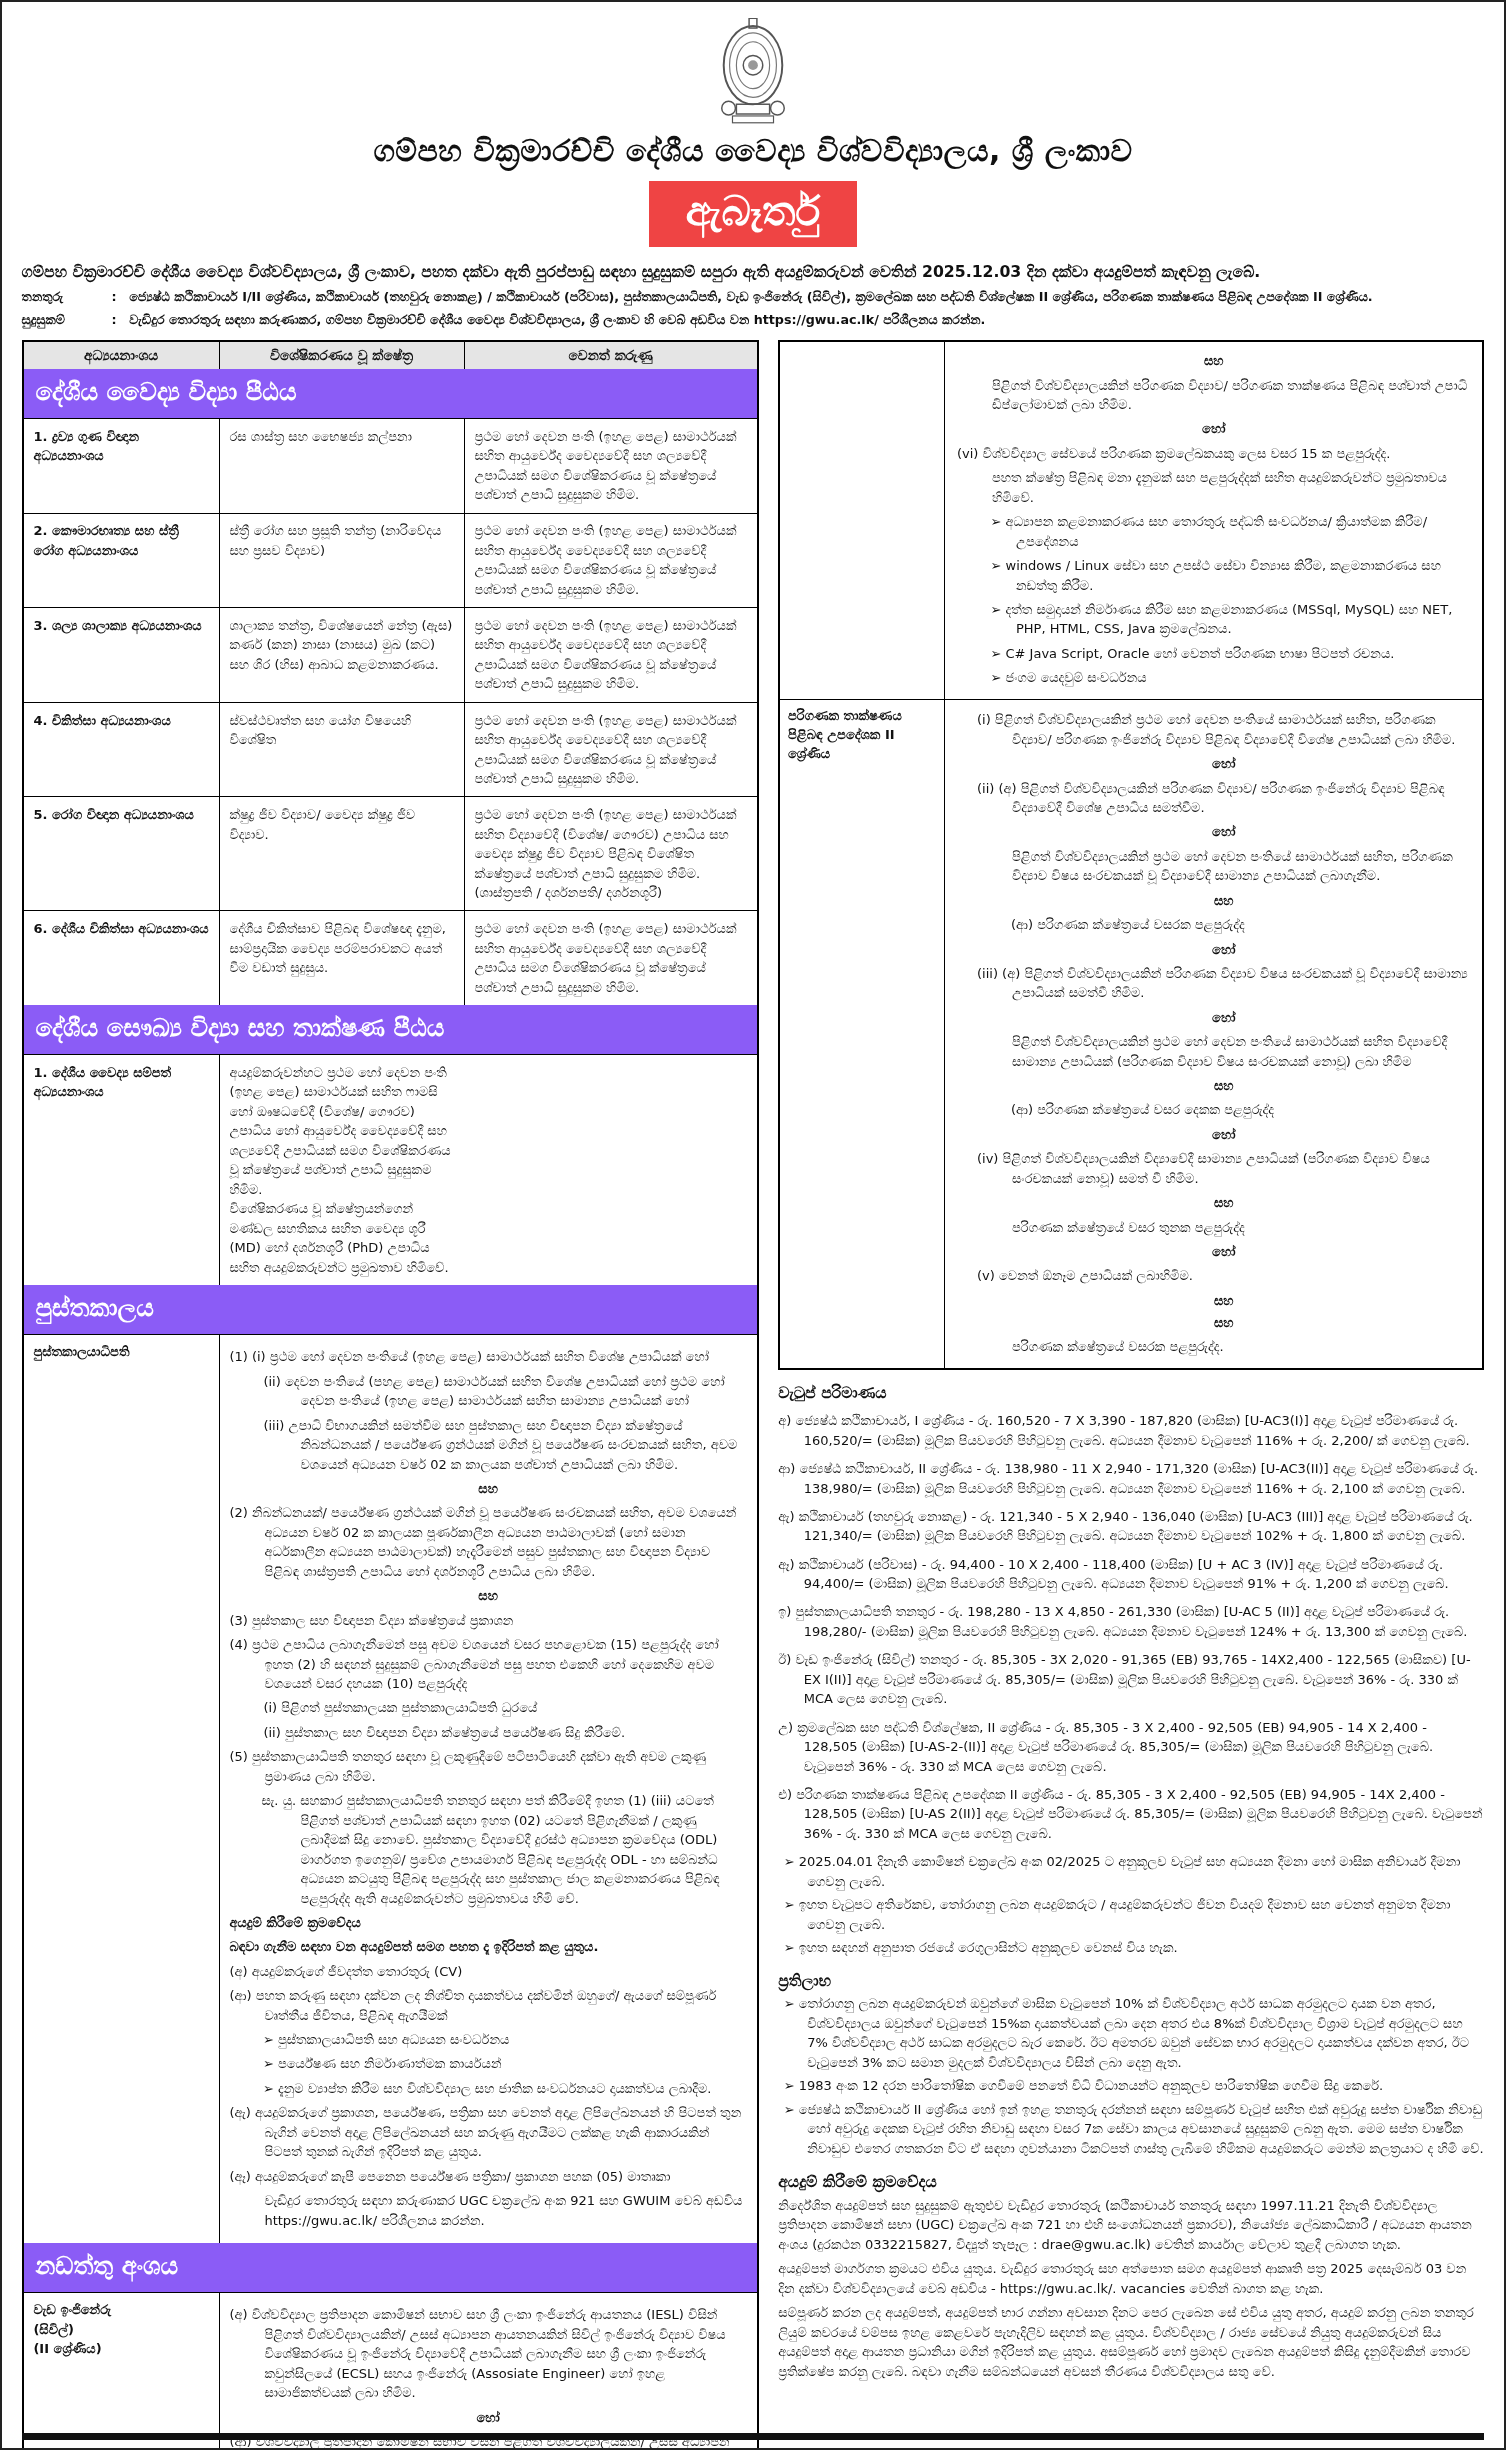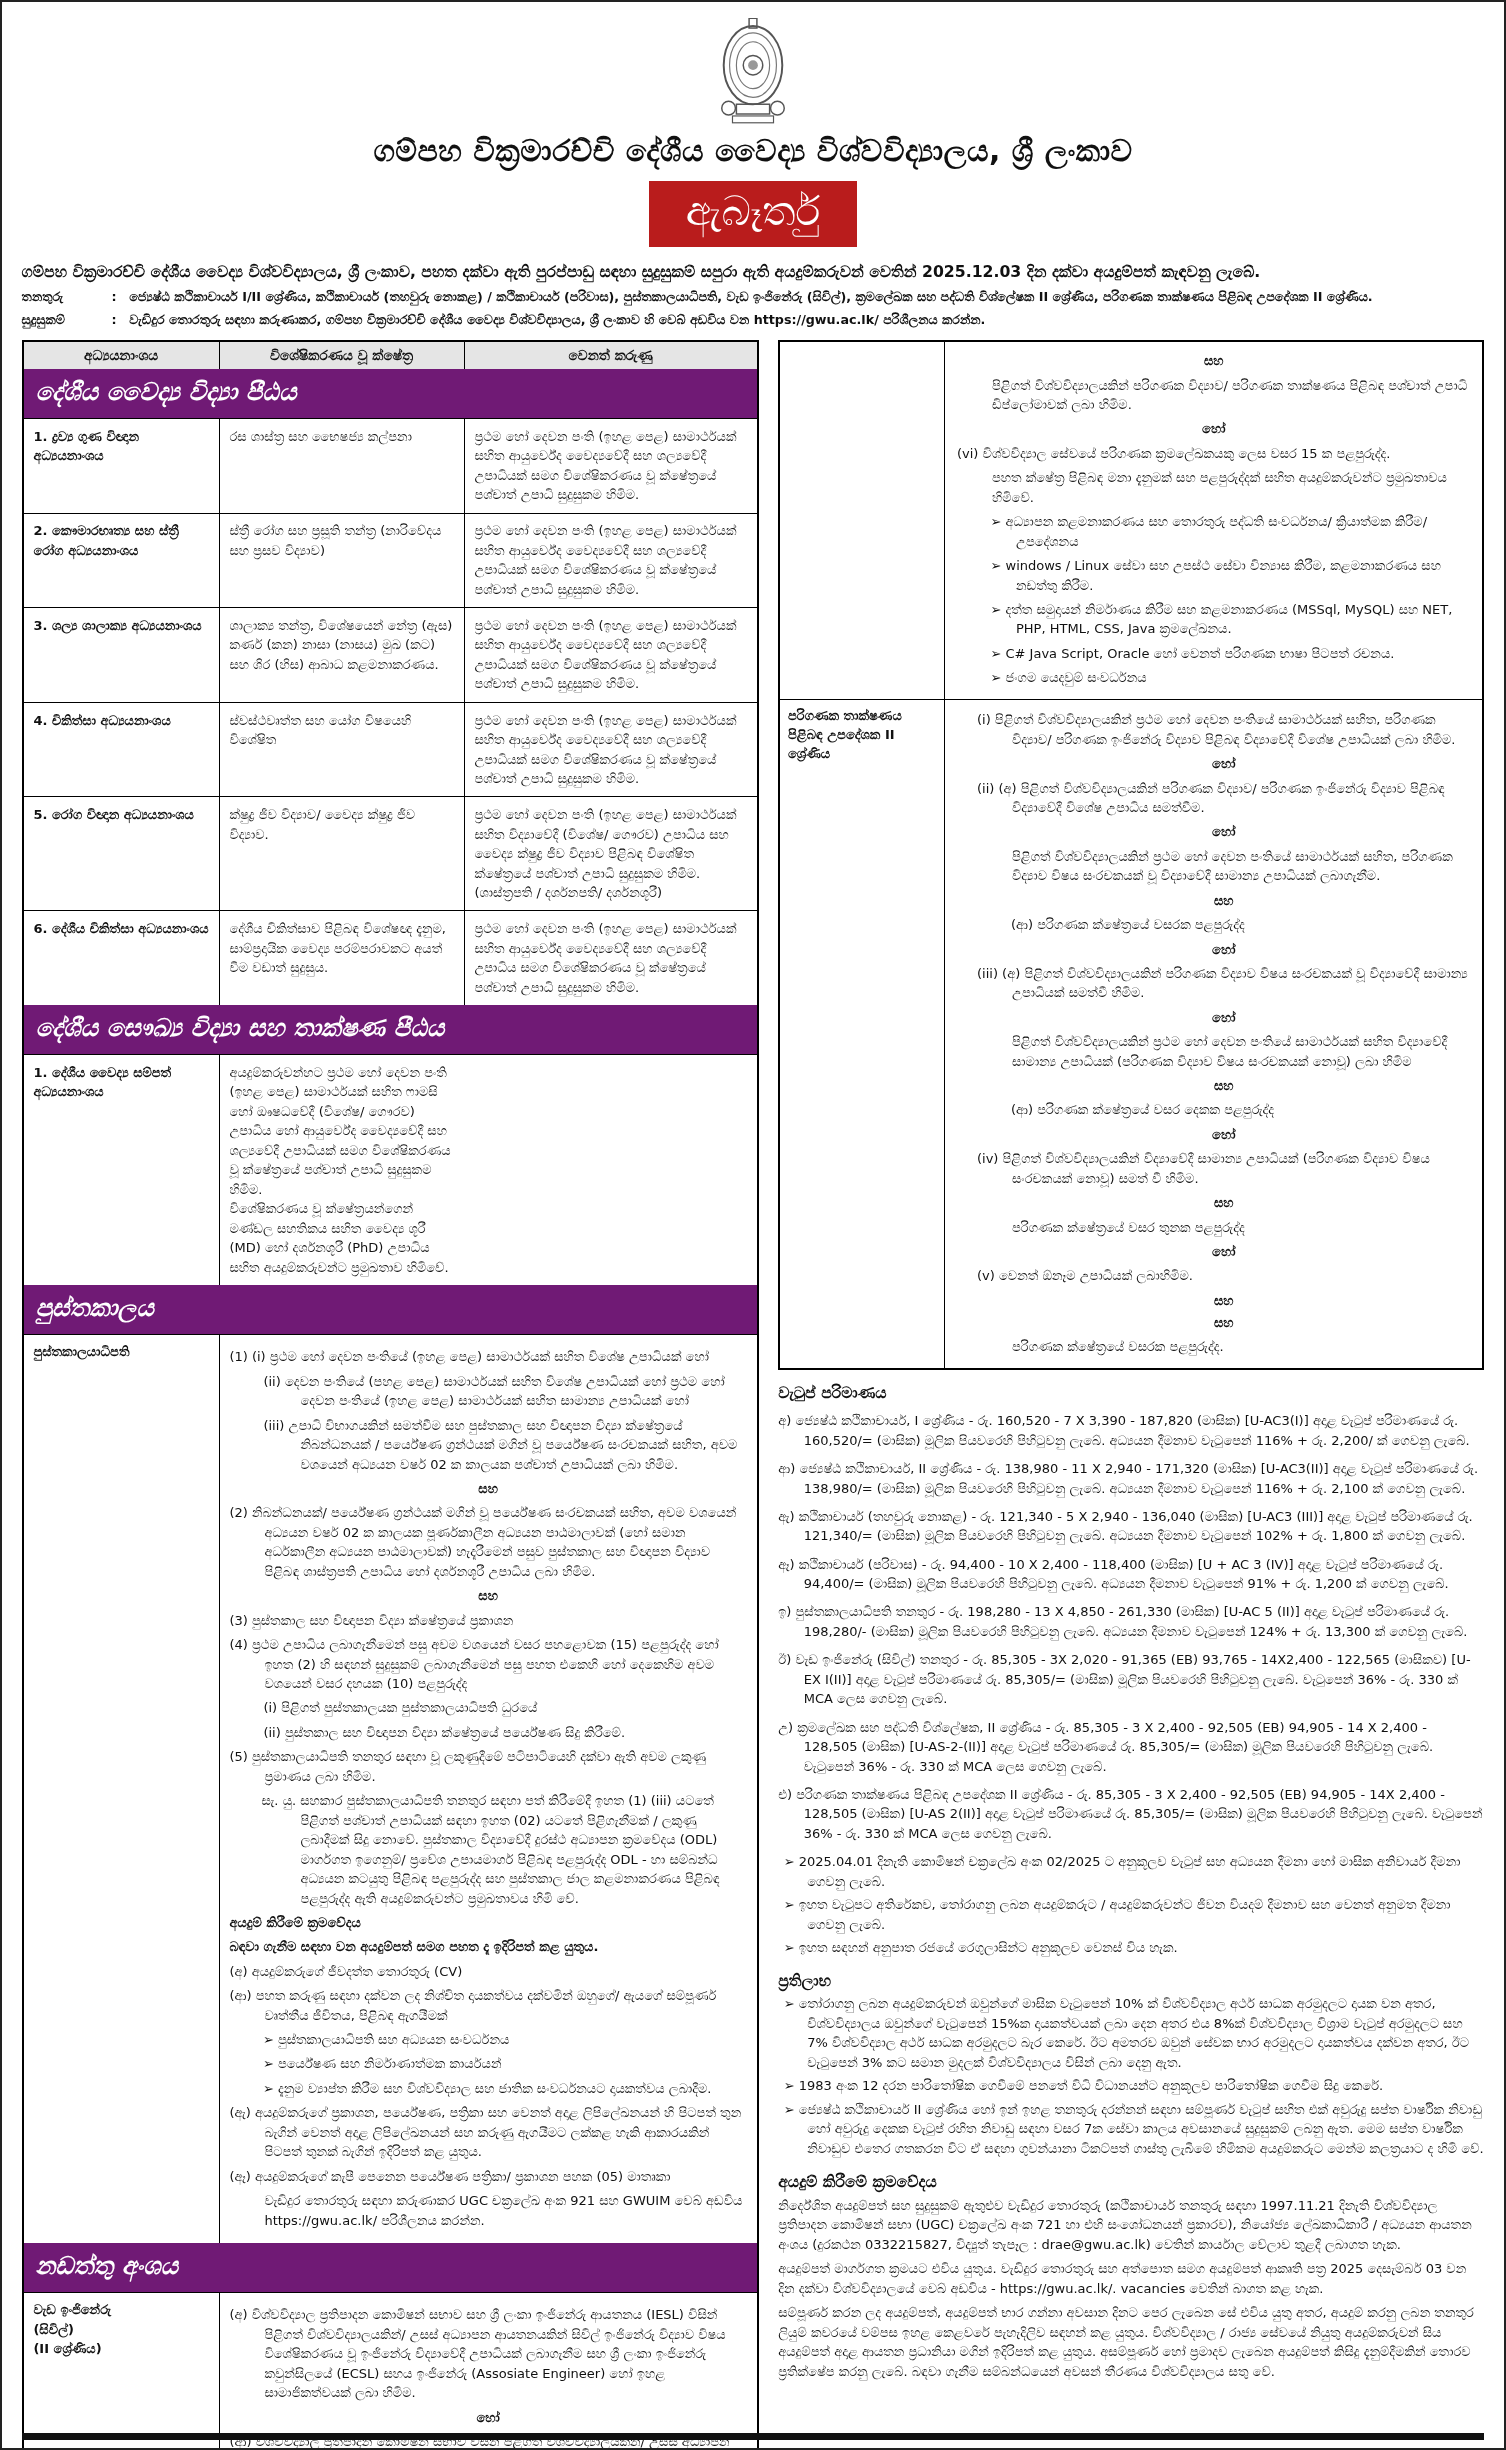--- a/index.html
+++ b/index.html
@@ -5,38 +5,38 @@
   html,body{margin:0;padding:0;background:#888;}
   .page{
     width:1506px;height:2450px;margin:0 auto;background:#fff;color:#111;
     font-family:"DejaVu Sans","Liberation Sans",sans-serif;
     border:2px solid #222;box-sizing:border-box;padding:13.7px 19.6px 9.8px 19.6px;
     overflow:hidden;position:relative;
   }
   .hdr{text-align:center;}
   .emblem{display:flex;justify-content:center;margin-top:2px;}
   .title{font-size:30px;font-weight:bold;letter-spacing:0.5px;margin-top:7.8px;}
-  .banner{display:inline-block;background:#b91c1c;color:#fff;font-weight:normal;
+  .banner{display:inline-block;background:#ef4444;color:#fff;font-weight:bold;
           font-size:41px;padding:5.9px 37px 11.8px 37px;margin-top:11.8px;}
   .intro{font-size:15.7px;font-weight:bold;text-align:left;margin-top:13.7px;line-height:1.35;}
   .kvrow{display:flex;text-align:left;font-size:12.7px;font-weight:bold;margin-top:6.9px;line-height:1.3;}
   .kl{flex:0 0 90px;}
   .kcolon{flex:0 0 17.6px;}
   .kv{flex:1;}
   .cols{display:flex;gap:19.6px;margin-top:11.8px;align-items:flex-start;}
   .leftcol{flex:0 0 737px;}
   .rightcol{flex:1;min-width:0;}
   
   .ltable{border:2px solid #000;}
   .lhead{display:grid;grid-template-columns:196px 245px 1fr;background:#e5e5e5;
          font-weight:bold;font-size:13.7px;text-align:center;}
   .lhead>div{padding:4.9px 3.9px;border-right:1.5px solid #000;}
   .lhead>div:last-child{border-right:none;}
-  .secbanner{background:#701a75;color:#fff;font-weight:bold;font-size:24.5px;
-             padding:8.8px 11.8px 11.8px 11.8px;line-height:1.15;font-style:italic;}
+  .secbanner{background:#8b5cf6;color:#fff;font-weight:bold;font-size:24.5px;
+             padding:8.8px 11.8px 11.8px 11.8px;line-height:1.15;}
   .lrow{display:grid;grid-template-columns:196px 245px 1fr;border-top:1.5px solid #000;}
   .lrow2{display:grid;grid-template-columns:196px 1fr;border-top:1.5px solid #000;}
   .cell{padding:7.8px 9.8px;font-size:13px;line-height:1.5;border-right:1.5px solid #000;
         white-space:pre-line;}
   .cell:last-child{border-right:none;}
   .cell.lbl{font-weight:bold;}
   
   .rtable{border:2px solid #000;}
   .rrow{display:grid;grid-template-columns:165px 1fr;}
   .rrow+.rrow{border-top:1.5px solid #000;gap:20px;}

